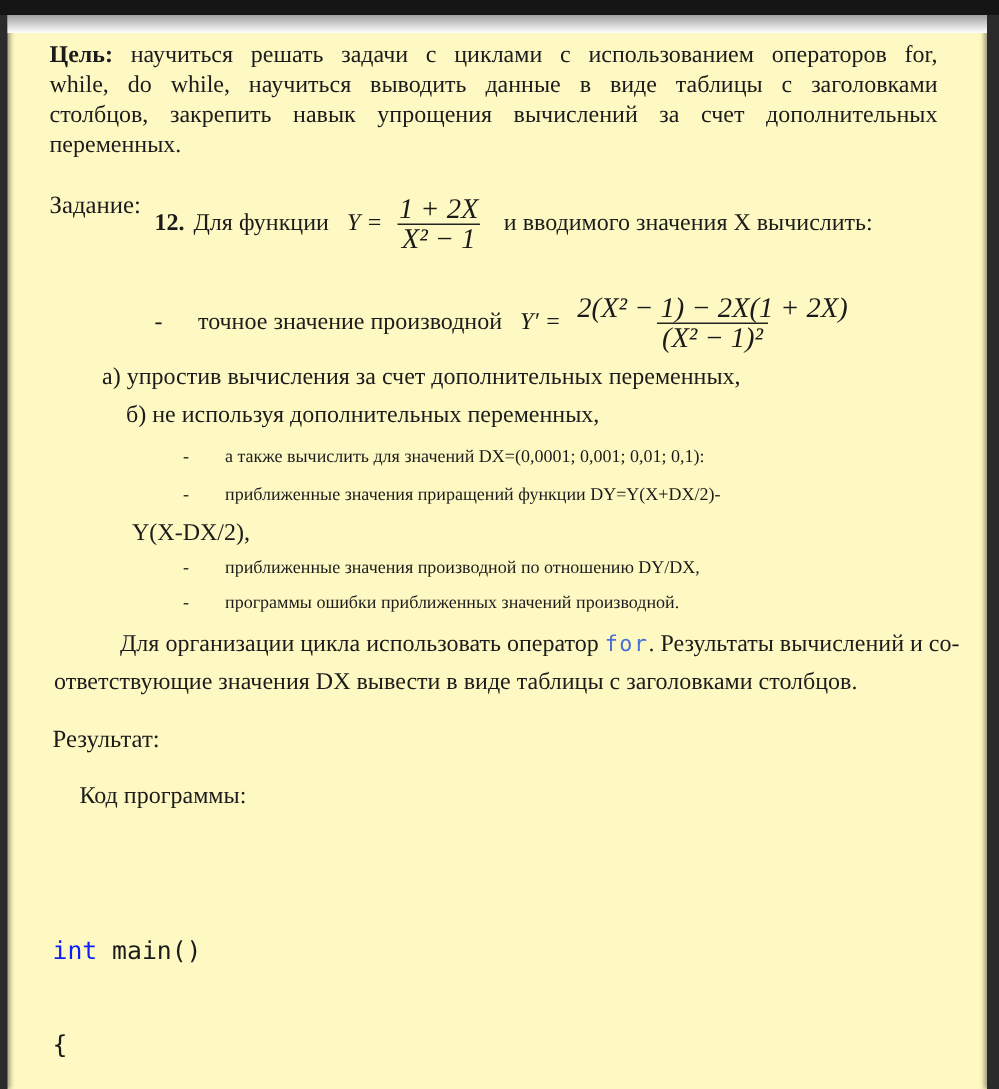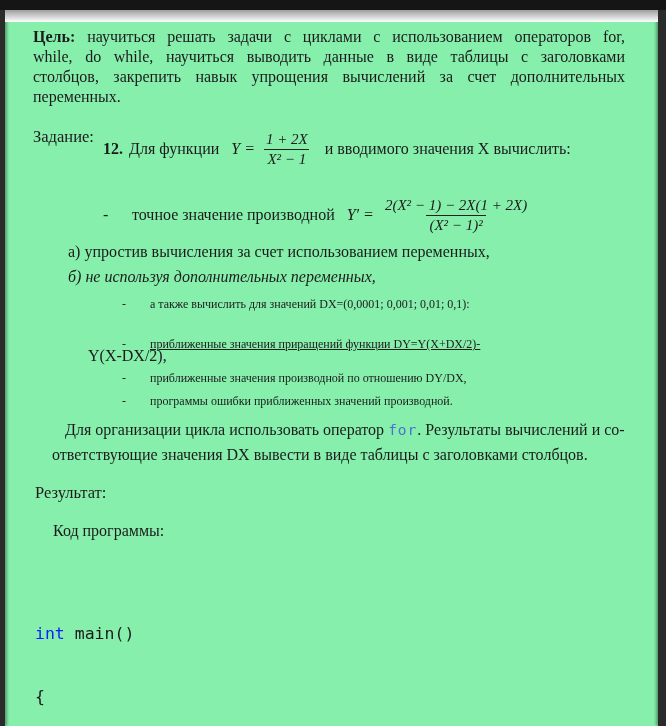--- a/index.html
+++ b/index.html
@@ -1,18 +1,18 @@
 <!DOCTYPE html>
 <html><head>
 <meta charset="utf-8">
 <style>
   html,body { margin:0; padding:0; background:#ffffff; }
   .screen {
     position:relative; width:666px; height:726px;
-    background:#86efac; overflow:hidden;
+    background:#fef9c3; overflow:hidden;
     font-family:"Liberation Serif","DejaVu Serif",serif;
     color:#1b1b1b;
   }
   
   .top-bar   { position:absolute; top:0; left:0; right:0; height:10px; background:#151515; z-index:5; }
   .top-shadow{ position:absolute; top:10px; left:5px; right:8px; height:12px;
                background:linear-gradient(#9f9f9f,#ffffff); z-index:4; }
   .edge-left { position:absolute; top:0; bottom:0; left:0; width:5px; background:#2b2b2b;
                box-shadow:2px 0 3px rgba(0,0,0,.35); z-index:3; }
   .edge-right{ position:absolute; top:0; bottom:0; right:0; width:8px; background:#2b2b2b;
@@ -25,21 +25,21 @@
   .goal { position:absolute; top:27px; left:33px; width:592px; }
   .goal .gl { font-size:16px; line-height:20px; text-align:justify; text-align-last:justify; }
   .goal .gl.last { text-align-last:left; }
 
   .heading { font-weight:normal; font-size:16.5px; }
 
   
   .frow { position:absolute; display:flex; align-items:center; white-space:nowrap; font-size:16px; }
   .mvar { font-style:italic; font-family:"Liberation Serif",serif; }
   .frac { display:inline-flex; flex-direction:column; align-items:center;
-          font-style:italic; font-size:15px; line-height:19px; margin:0 6px; text-align:center; }
+          font-style:italic; font-size:19px; line-height:19px; margin:0 6px; text-align:center; }
   .frac .den { border-top:1.3px solid #222; padding:0 3px; }
   .frac .num { padding:0 3px; }
 
   .dash-item { position:absolute; left:122px; font-size:12px; white-space:nowrap; }
   .dash-item .dash { display:inline-block; width:28px; }
 
   
   .codeblock { position:absolute; top:581px; left:35px;
                font-family:"DejaVu Sans Mono","Liberation Mono",monospace;
                font-size:16.5px; line-height:21px; color:#1a1a1a; white-space:pre; }
@@ -80,41 +80,41 @@
   <div class="frow" style="top:193px; left:103px; height:44px;">
     <span style="display:inline-block; width:29px;">-</span>
     <span style="margin-right:12px;">точное значение производной</span>
     <span class="mvar" style="margin-right:2px;">Y′ =</span>
     <span class="frac">
       <span class="num">2(X² − 1) − 2X(1 + 2X)</span>
       <span class="den">(X² − 1)²</span>
     </span>
   </div>
 
-  <div class="t" style="top:242px; left:68px;">а) упростив вычисления за счет использованием переменных,</div>
-  <div class="t" style="top:267px; left:68px;font-style:italic;">б) не используя дополнительных переменных,</div>
+  <div class="t" style="top:242px; left:68px;">а) упростив вычисления за счет дополнительных переменных,</div>
+  <div class="t" style="top:267px; left:84px;">б) не используя дополнительных переменных,</div>
 
   <div class="dash-item" style="top:297px;">
     <span class="dash">-</span><span>а также вычислить для значений DX=(0,0001; 0,001; 0,01; 0,1):</span>
   </div>
-  <div class="dash-item" style="top:337px;text-decoration:underline;">
+  <div class="dash-item" style="top:322px;">
     <span class="dash">-</span><span>приближенные значения приращений функции DY=Y(X+DX/2)-</span>
   </div>
   <div class="t" style="top:346px; left:88px;">Y(X-DX/2),</div>
   <div class="dash-item" style="top:371px;">
     <span class="dash">-</span><span>приближенные значения производной по отношению DY/DX,</span>
   </div>
   <div class="dash-item" style="top:394px;">
     <span class="dash">-</span><span>программы ошибки приближенных значений производной.</span>
   </div>
 
-  <div class="t" style="top:420px; left:65px;">
+  <div class="t" style="top:420px; left:80px;">
     <span>Для организации цикла использовать оператор </span><span class="for-kw">for</span><span>. Результаты вычислений и со-</span>
   </div>
-  <div class="t" style="top:445px; left:52px;text-align:right;">ответствующие значения DX вывести в виде таблицы с заголовками столбцов.</div>
+  <div class="t" style="top:445px; left:36px;text-align:right;">ответствующие значения DX вывести в виде таблицы с заголовками столбцов.</div>
 
   <div class="t heading" style="top:483px; left:35px;">Результат:</div>
   <div class="t" style="top:521px; left:33px;margin-left:20px;">Код программы:</div>
 
   <div class="codeblock">
     <div><span class="kw">int</span><span> main()</span></div>
     <div>{</div>
     
     
     

